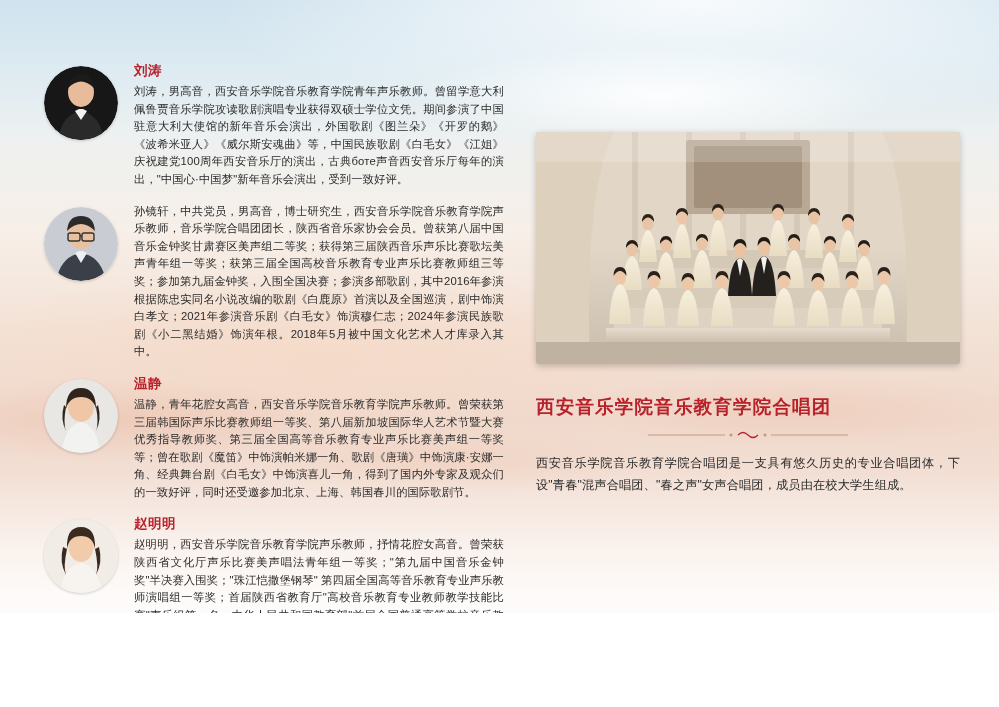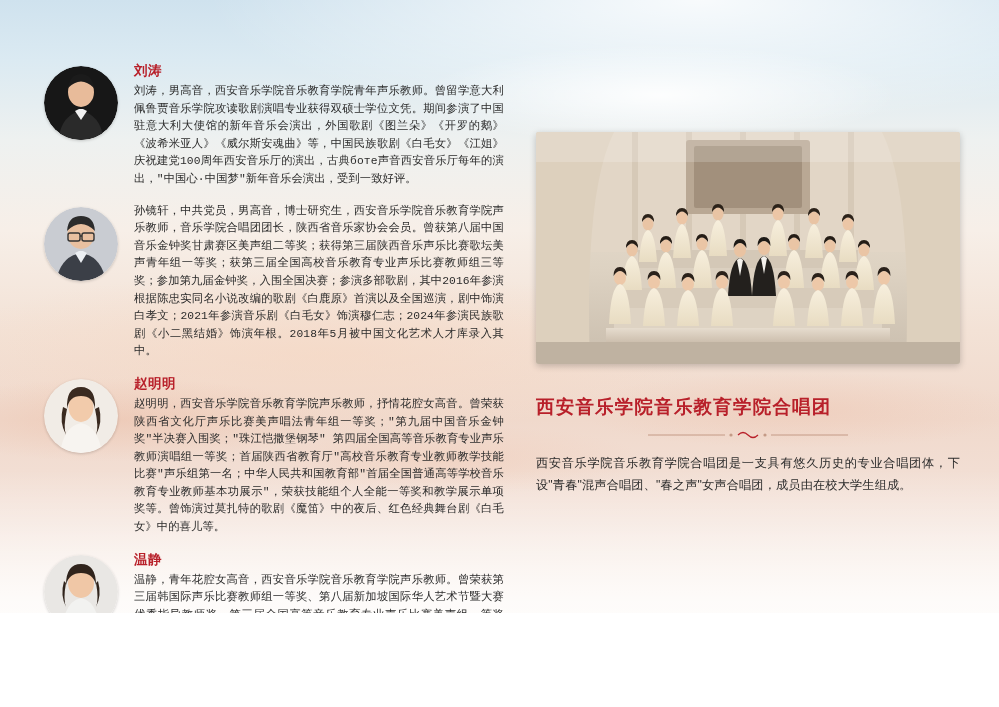--- a/index.html
+++ b/index.html
@@ -93,21 +93,20 @@
     line-height: 18px;
     margin-bottom: 3px;
     letter-spacing: 0.5px;
   }
   .person-bio {
     color: #2b2b2b;
     font-size: 11.3px;
     line-height: 17.6px;
     text-align: justify;
     letter-spacing: 0.1px;
-    font-family: Liberation Mono, monospace;
   }
 
   
   .right-col {
     position: absolute;
     left: 536px;
     top: 132px;
     width: 424px;
   }
   .choir-photo {
@@ -205,61 +204,61 @@
       </div>
       <div class="person-body">
         <div class="person-bio">孙镜轩，中共党员，男高音，博士研究生，西安音乐学院音乐教育学院声乐教师，音乐学院合唱团团长，陕西省音乐家协会会员。曾获第八届中国音乐金钟奖甘肃赛区美声组二等奖；获得第三届陕西音乐声乐比赛歌坛美声青年组一等奖；获第三届全国高校音乐教育专业声乐比赛教师组三等奖；参加第九届金钟奖，入围全国决赛；参演多部歌剧，其中2016年参演根据陈忠实同名小说改编的歌剧《白鹿原》首演以及全国巡演，剧中饰演白孝文；2021年参演音乐剧《白毛女》饰演穆仁志；2024年参演民族歌剧《小二黑结婚》饰演年根。2018年5月被中国文化艺术人才库录入其中。</div>
       </div>
     </div>
 
     <div class="person">
       <div class="avatar">
         <svg width="74" height="74" viewBox="0 0 74 74">
           <defs>
+              <clipPath id="c3">
+                <circle cx="37" cy="37" r="37"></circle>
+              </clipPath>
+            </defs>
+          <g clip-path="url(#c3)">
+            <rect width="74" height="74" fill="#e9e7e4"></rect>
+            <path d="M18 74 q3 -28 19 -31 q16 3 19 31Z" fill="#f2f2f0"></path>
+            <ellipse cx="37" cy="28" rx="13" ry="15" fill="#f0c7a6"></ellipse>
+            <path d="M22 30 q0 -21 15 -21 q15 0 15 21 q-3 -12 -15 -12 q-12 0 -15 12Z" fill="#30241c"></path>
+            <path d="M22 28 q-3 16 0 24 q-6 -12 -2 -26Z" fill="#30241c"></path>
+            <path d="M52 28 q3 16 0 24 q6 -12 2 -26Z" fill="#30241c"></path>
+          </g>
+        </svg>
+      </div>
+      <div class="person-body">
+        <div class="person-name">温静</div>
+        <div class="person-bio">温静，青年花腔女高音，西安音乐学院音乐教育学院声乐教师。曾荣获第三届韩国际声乐比赛教师组一等奖、第八届新加坡国际华人艺术节暨大赛优秀指导教师奖、第三届全国高等音乐教育专业声乐比赛美声组一等奖等；曾在歌剧《魔笛》中饰演帕米娜一角、歌剧《唐璜》中饰演康·安娜一角、经典舞台剧《白毛女》中饰演喜儿一角，得到了国内外专家及观众们的一致好评，同时还受邀参加北京、上海、韩国春川的国际歌剧节。</div>
+      </div>
+    </div>
+
+    <div class="person">
+      <div class="avatar">
+        <svg width="74" height="74" viewBox="0 0 74 74">
+          <defs>
               <clipPath id="c4">
                 <circle cx="37" cy="37" r="37"></circle>
               </clipPath>
             </defs>
           <g clip-path="url(#c4)">
             <rect width="74" height="74" fill="#f1ece6"></rect>
             <path d="M16 74 q4 -27 21 -30 q17 3 21 30Z" fill="#f7f4f0"></path>
             <ellipse cx="37" cy="28" rx="12.5" ry="15" fill="#f2cbab"></ellipse>
             <path d="M23 30 q-1 -22 14 -22 q15 0 14 22 q-2 -13 -14 -13 q-12 0 -14 13Z" fill="#3a2a20"></path>
             <path d="M23 30 q-4 18 -1 26 q-7 -13 -3 -28Z" fill="#3a2a20"></path>
             <path d="M51 30 q4 18 1 26 q7 -13 3 -28Z" fill="#3a2a20"></path>
           </g>
         </svg>
       </div>
       <div class="person-body">
         <div class="person-name">赵明明</div>
         <div class="person-bio">赵明明，西安音乐学院音乐教育学院声乐教师，抒情花腔女高音。曾荣获陕西省文化厅声乐比赛美声唱法青年组一等奖；"第九届中国音乐金钟奖"半决赛入围奖；"珠江恺撒堡钢琴" 第四届全国高等音乐教育专业声乐教师演唱组一等奖；首届陕西省教育厅"高校音乐教育专业教师教学技能比赛"声乐组第一名；中华人民共和国教育部"首届全国普通高等学校音乐教育专业教师基本功展示"，荣获技能组个人全能一等奖和教学展示单项奖等。曾饰演过莫扎特的歌剧《魔笛》中的夜后、红色经典舞台剧《白毛女》中的喜儿等。</div>
-      </div>
-    </div>
-
-    <div class="person">
-      <div class="avatar">
-        <svg width="74" height="74" viewBox="0 0 74 74">
-          <defs>
-              <clipPath id="c3">
-                <circle cx="37" cy="37" r="37"></circle>
-              </clipPath>
-            </defs>
-          <g clip-path="url(#c3)">
-            <rect width="74" height="74" fill="#e9e7e4"></rect>
-            <path d="M18 74 q3 -28 19 -31 q16 3 19 31Z" fill="#f2f2f0"></path>
-            <ellipse cx="37" cy="28" rx="13" ry="15" fill="#f0c7a6"></ellipse>
-            <path d="M22 30 q0 -21 15 -21 q15 0 15 21 q-3 -12 -15 -12 q-12 0 -15 12Z" fill="#30241c"></path>
-            <path d="M22 28 q-3 16 0 24 q-6 -12 -2 -26Z" fill="#30241c"></path>
-            <path d="M52 28 q3 16 0 24 q6 -12 2 -26Z" fill="#30241c"></path>
-          </g>
-        </svg>
-      </div>
-      <div class="person-body">
-        <div class="person-name">温静</div>
-        <div class="person-bio">温静，青年花腔女高音，西安音乐学院音乐教育学院声乐教师。曾荣获第三届韩国际声乐比赛教师组一等奖、第八届新加坡国际华人艺术节暨大赛优秀指导教师奖、第三届全国高等音乐教育专业声乐比赛美声组一等奖等；曾在歌剧《魔笛》中饰演帕米娜一角、歌剧《唐璜》中饰演康·安娜一角、经典舞台剧《白毛女》中饰演喜儿一角，得到了国内外专家及观众们的一致好评，同时还受邀参加北京、上海、韩国春川的国际歌剧节。</div>
       </div>
     </div>
 
   </div>
 
   <div class="right-col">
 
     <div class="choir-photo">
       <svg width="424" height="232" viewBox="0 0 424 232">
         <defs>

